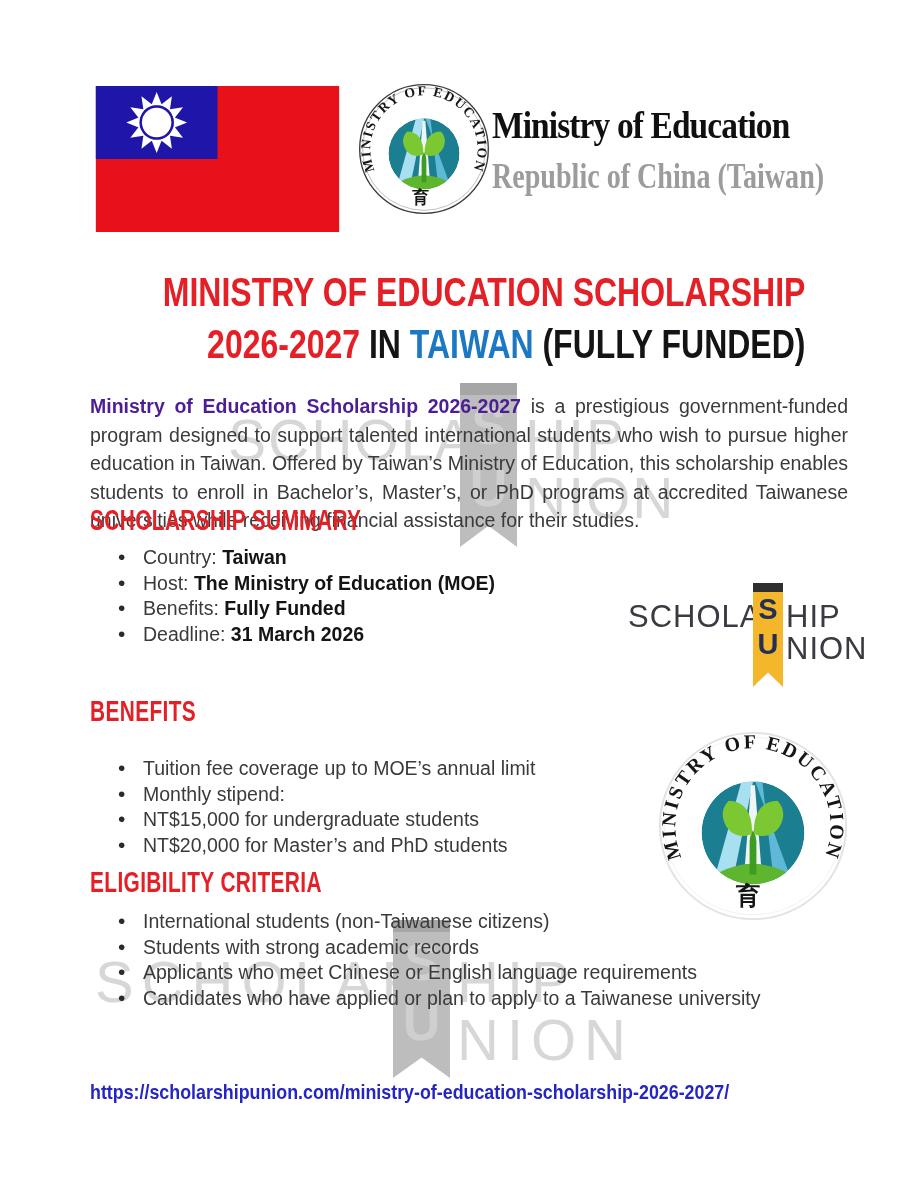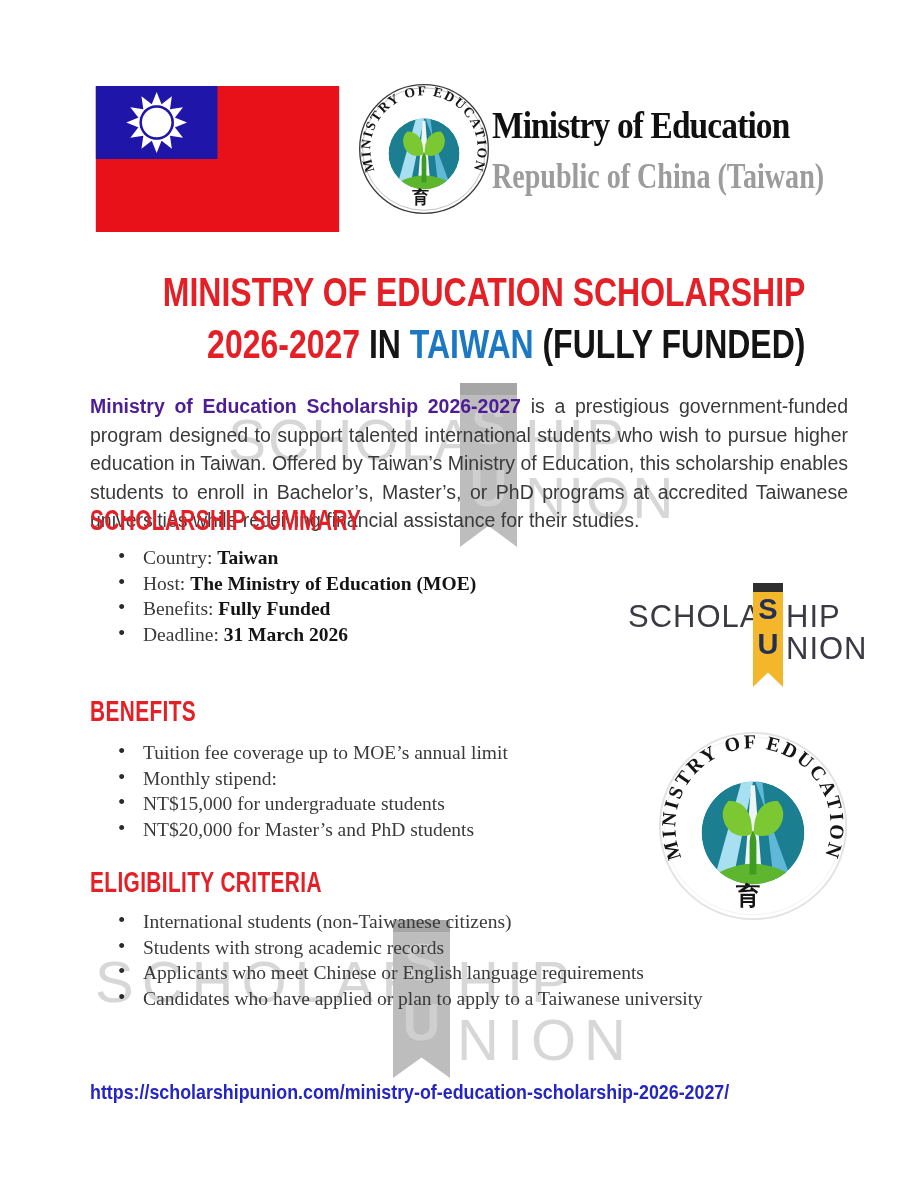--- a/index.html
+++ b/index.html
@@ -50,21 +50,21 @@
          text-align:justify;color:#3a3a3a;z-index:1;margin:0;}
   .intro b{color:#4c1d95;}
 
   
   .h{position:absolute;left:90px;color:#e41f26;font-weight:700;font-size:29px;
      letter-spacing:.5px;transform:scaleX(.72);transform-origin:left;white-space:nowrap;z-index:1;}
 
   
   .blist{position:absolute;left:117px;margin:0;padding:0;list-style:none;
          font-size:19.5px;color:#3a3a3a;z-index:1;}
-  .blist li{position:relative;padding-left:26px;line-height:25.6px;white-space:nowrap;font-family:Liberation Serif, serif;}
+  .blist li{position:relative;padding-left:26px;line-height:25.6px;white-space:nowrap;}
   .blist li::before{content:"•";position:absolute;left:1px;top:-1px;font-size:21px;color:#2b2b2b;}
   .blist b{color:#141414;}
 
   
   .su{position:absolute;left:628px;top:583px;width:232px;height:115px;z-index:1;color:#3a3a42;}
   .su .row{position:absolute;white-space:nowrap;font-size:31px;letter-spacing:1px;font-weight:400;}
   .su .s-scholar{left:0;top:16px;}
   .su .s-hip{left:158px;top:16px;}
   .su .s-nion{left:158px;top:48px;}
   .su .ribbon{position:absolute;left:125px;top:0;width:30px;height:104px;background:#f4b72b;
@@ -177,21 +177,21 @@
 
   <div class="h" style="top:504px">SCHOLARSHIP SUMMARY</div>
   <ul class="blist" style="top:545px">
     <li><span>Country: </span><b>Taiwan</b></li>
     <li><span>Host: </span><b>The Ministry of Education (MOE)</b></li>
     <li><span>Benefits: </span><b>Fully Funded</b></li>
     <li><span>Deadline: </span><b>31 March 2026</b></li>
   </ul>
 
   <div class="h" style="top:695px">BENEFITS</div>
-  <ul class="blist" style="top:740px">
+  <ul class="blist" style="top:756px">
     <li><span>Tuition fee coverage up to MOE’s annual limit</span></li>
     <li><span>Monthly stipend:</span></li>
     <li><span>NT$15,000 for undergraduate students</span></li>
     <li><span>NT$20,000 for Master’s and PhD students</span></li>
   </ul>
 
   <div class="h" style="top:866px">ELIGIBILITY CRITERIA</div>
   <ul class="blist" style="top:909px">
     <li><span>International students (non-Taiwanese citizens)</span></li>
     <li><span>Students with strong academic records</span></li>

